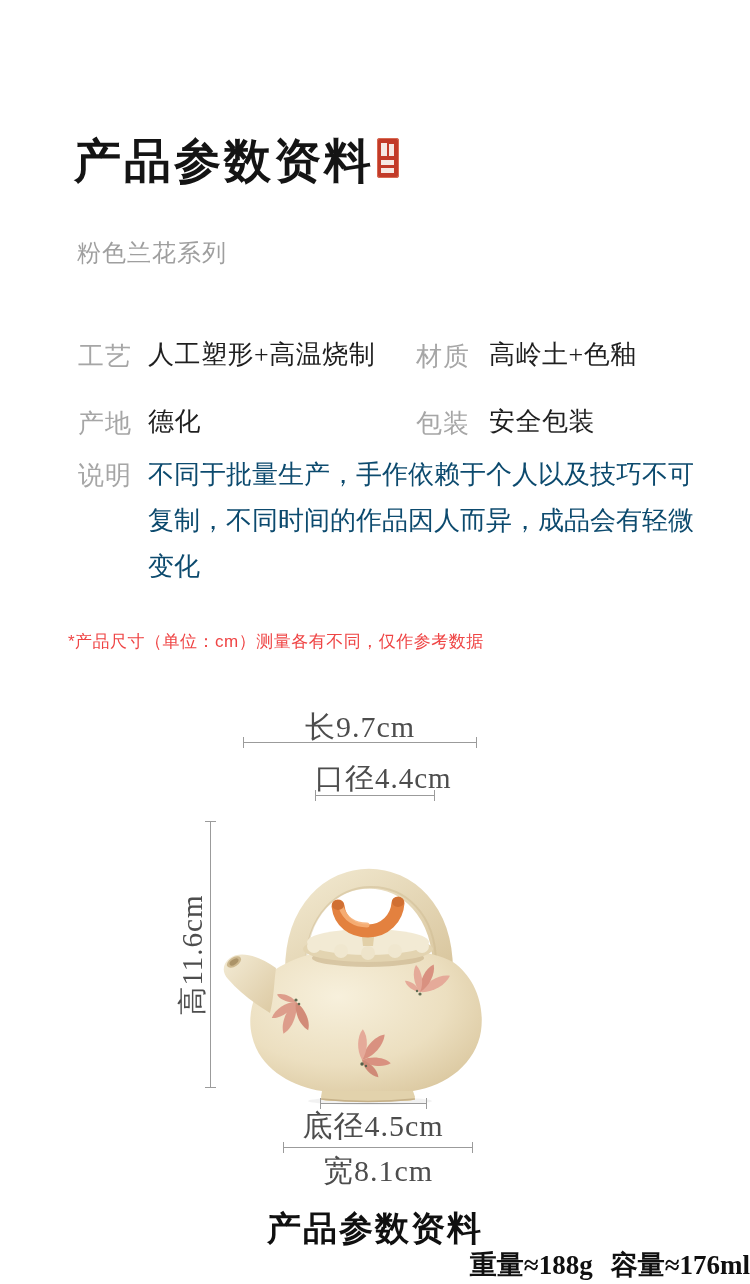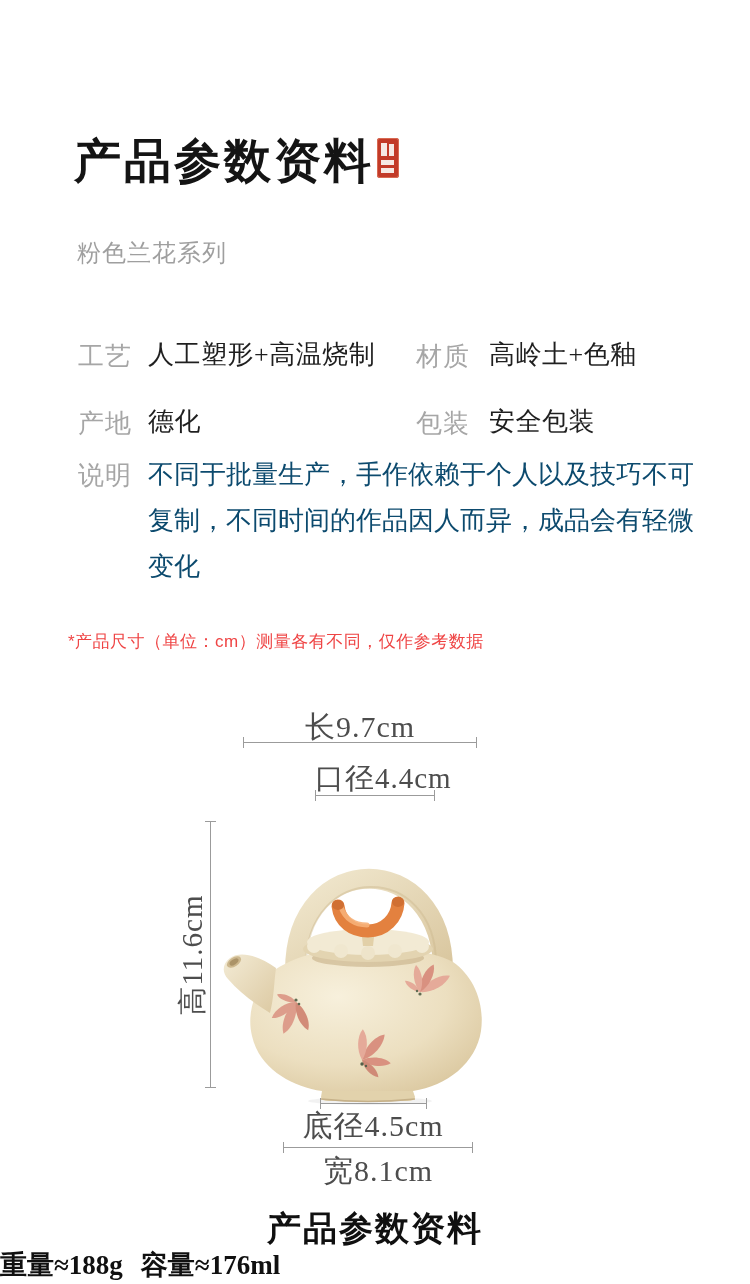--- a/index.html
+++ b/index.html
@@ -42,21 +42,21 @@
   .vdim-line{width:1px;background:#9b9b9b;}
   .vdim-line .tick{position:absolute;height:1px;width:11px;left:-5px;background:#9b9b9b;}
   .vdim-line .tick.top{top:0;}
   .vdim-line .tick.bottom{bottom:0;}
   .vdim-text{left:193px;top:955px;transform:translate(-50%,-50%) rotate(-90deg);transform-origin:center;
     font-size:29px;color:#4d4d4d;letter-spacing:1px;white-space:nowrap;}
 
   
   .product-name{left:0;top:1206px;width:750px;text-align:center;font-size:34px;font-weight:600;
     letter-spacing:2px;color:#101010;}
-  .product-metrics{left:0;top:1247px;width:750px;text-align:left;font-size:27px;font-weight:600;color:#101010;}
+  .product-metrics{left:0;top:1247px;width:750px;text-align:right;font-size:27px;font-weight:600;color:#101010;}
   .product-metrics span{display:inline-block;}
   .product-metrics .gap{width:18px;}
 </style>
 </head>
 <body>
 
 <div class="abs page-title">产品参数资料</div>
 <div class="abs seal">
   <span class="mark m1"></span>
     <span class="mark m2"></span>

